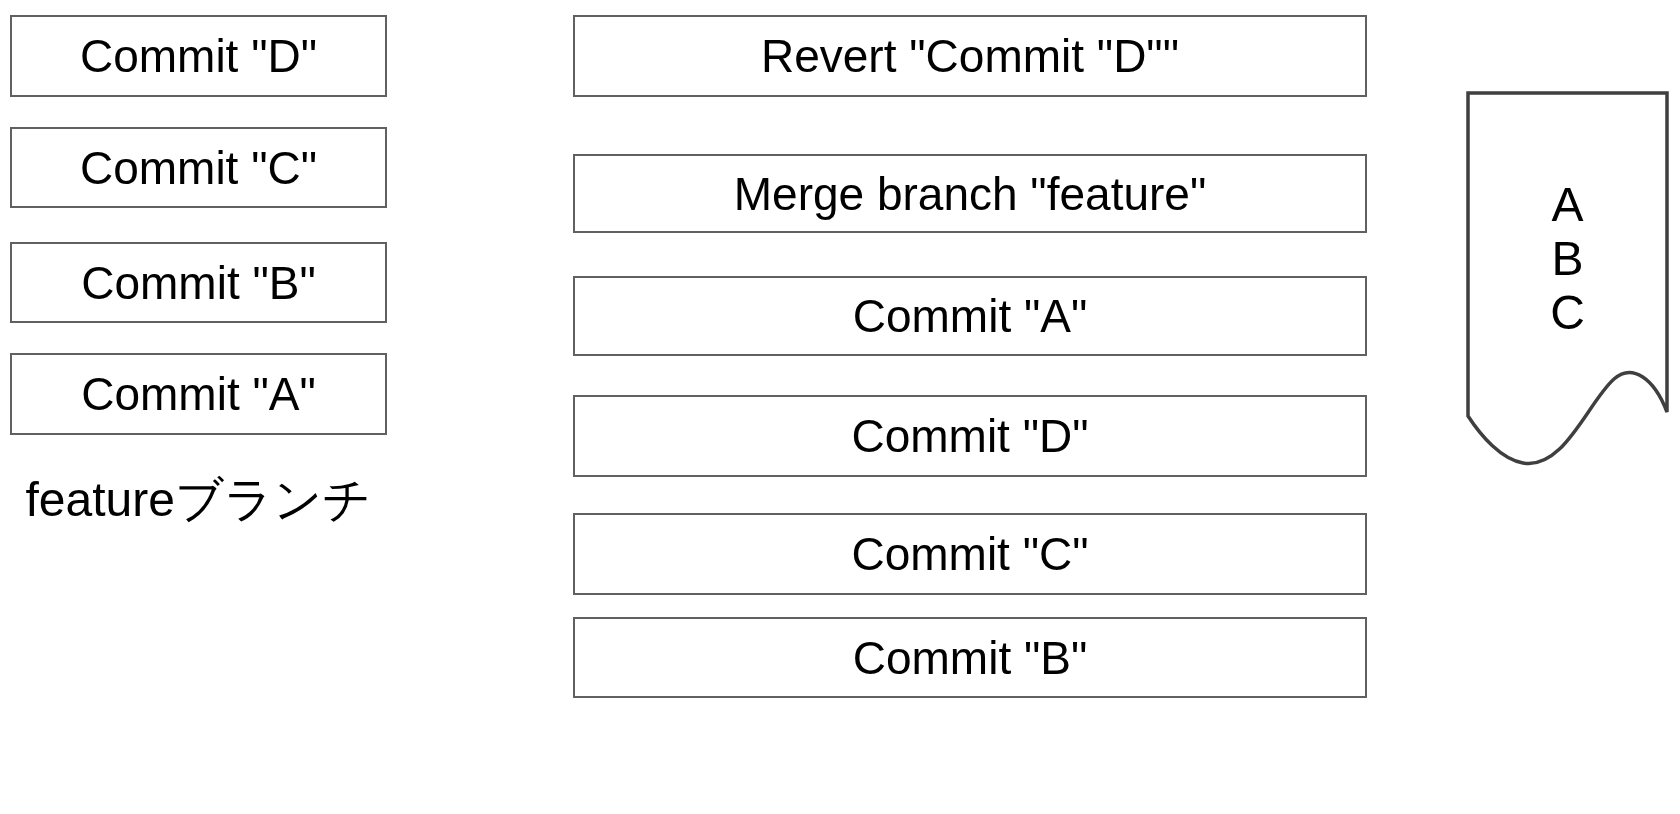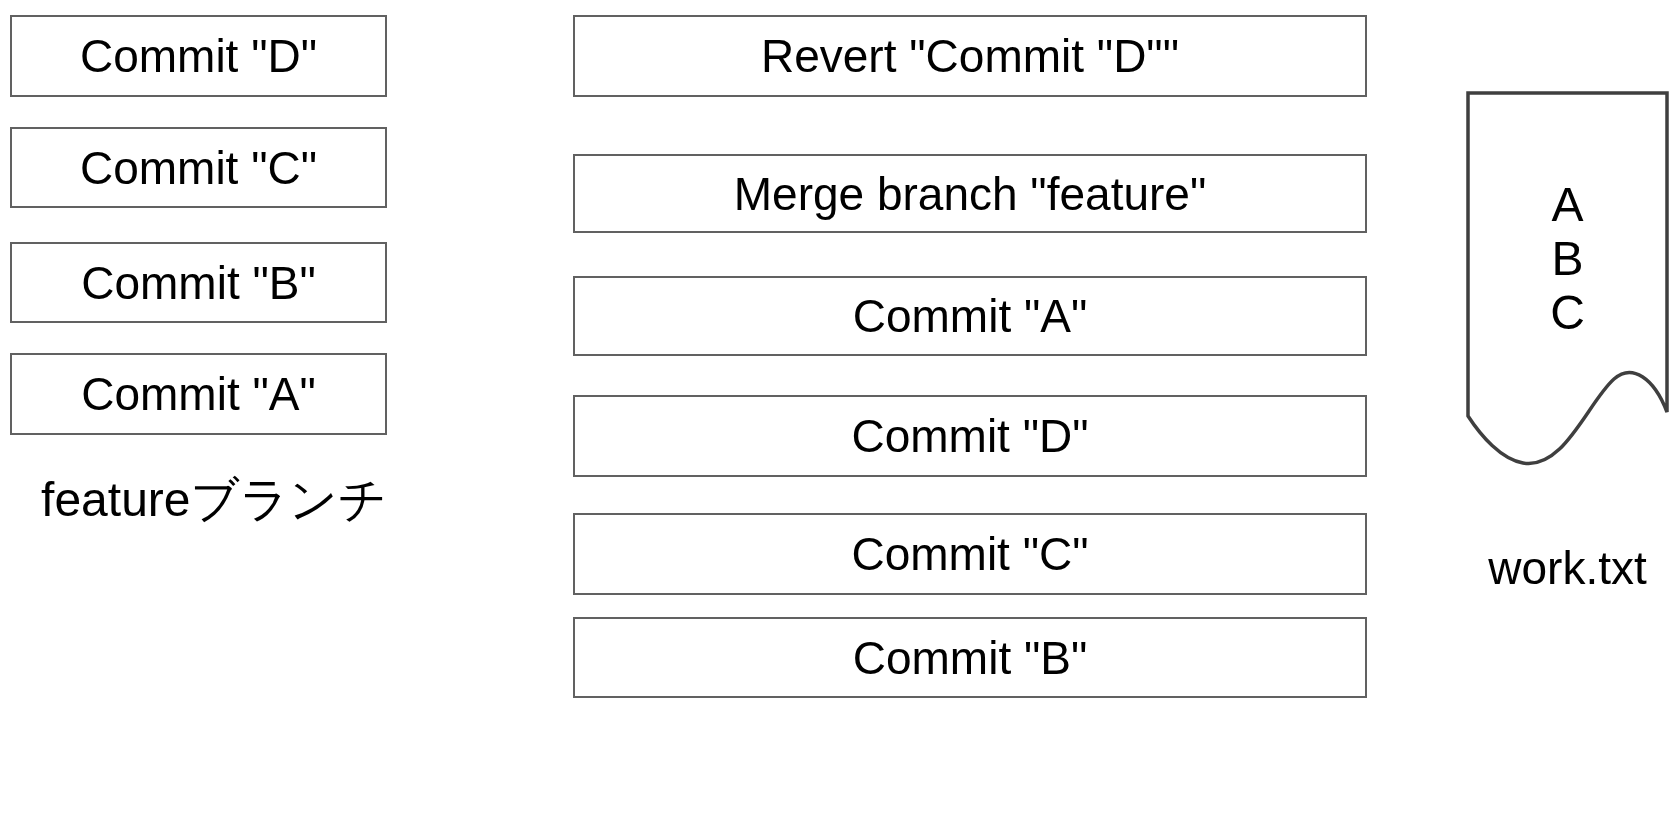--- a/index.html
+++ b/index.html
@@ -23,21 +23,21 @@
     font-size: 46px;
     line-height: 1;
     white-space: nowrap;
   }
   .feature-box { left: 10px; width: 377px; }
   .master-box  { left: 573px; width: 794px; }
   .branch-label {
     position: absolute;
     font-size: 48px;
     line-height: 1.15;
-    text-align: right;
+    text-align: center;
     white-space: nowrap;
   }
   #feature-label { left: 10px;  width: 377px; top: 472px; }
   #master-label  { left: 573px; width: 700px; top: 752px; }
   #doc-shape-svg { position: absolute; left: 1465px; top: 90px; }
   #doc-contents {
     position: absolute;
     left: 1467px; top: 178px; width: 201px;
     text-align: center;
     font-size: 48px;
@@ -75,15 +75,14 @@
              C 189 288 167 273 149 289
              C 123 312 99 380 58 373
              C 36 369 16 346 3 326
              Z" fill="#ffffff" stroke="#3f3f3f" stroke-width="3.5" stroke-linejoin="miter"></path>
   </svg>
   <div id="doc-contents">
     <div>A</div>
     <div>B</div>
     <div>C</div>
   </div>
-  <div id="doc-filename">work.txt</div>
 
 </div>
 
 </body></html>

